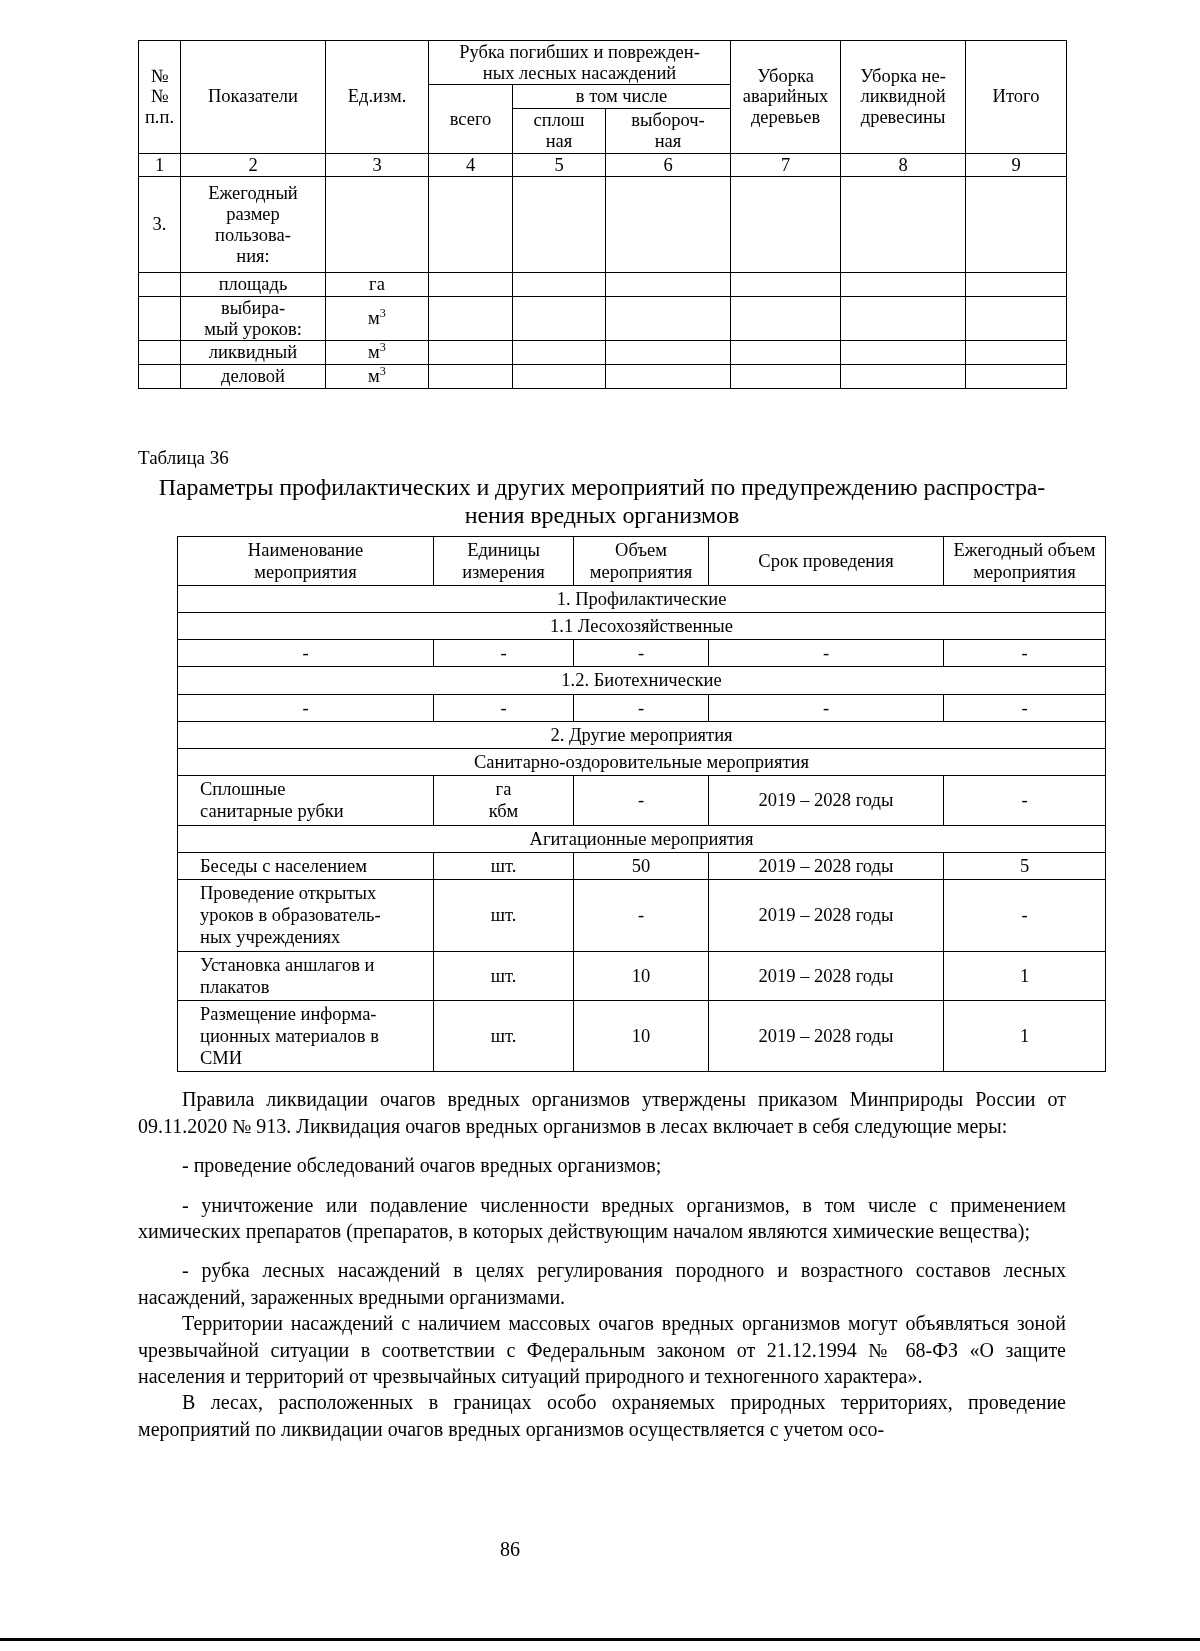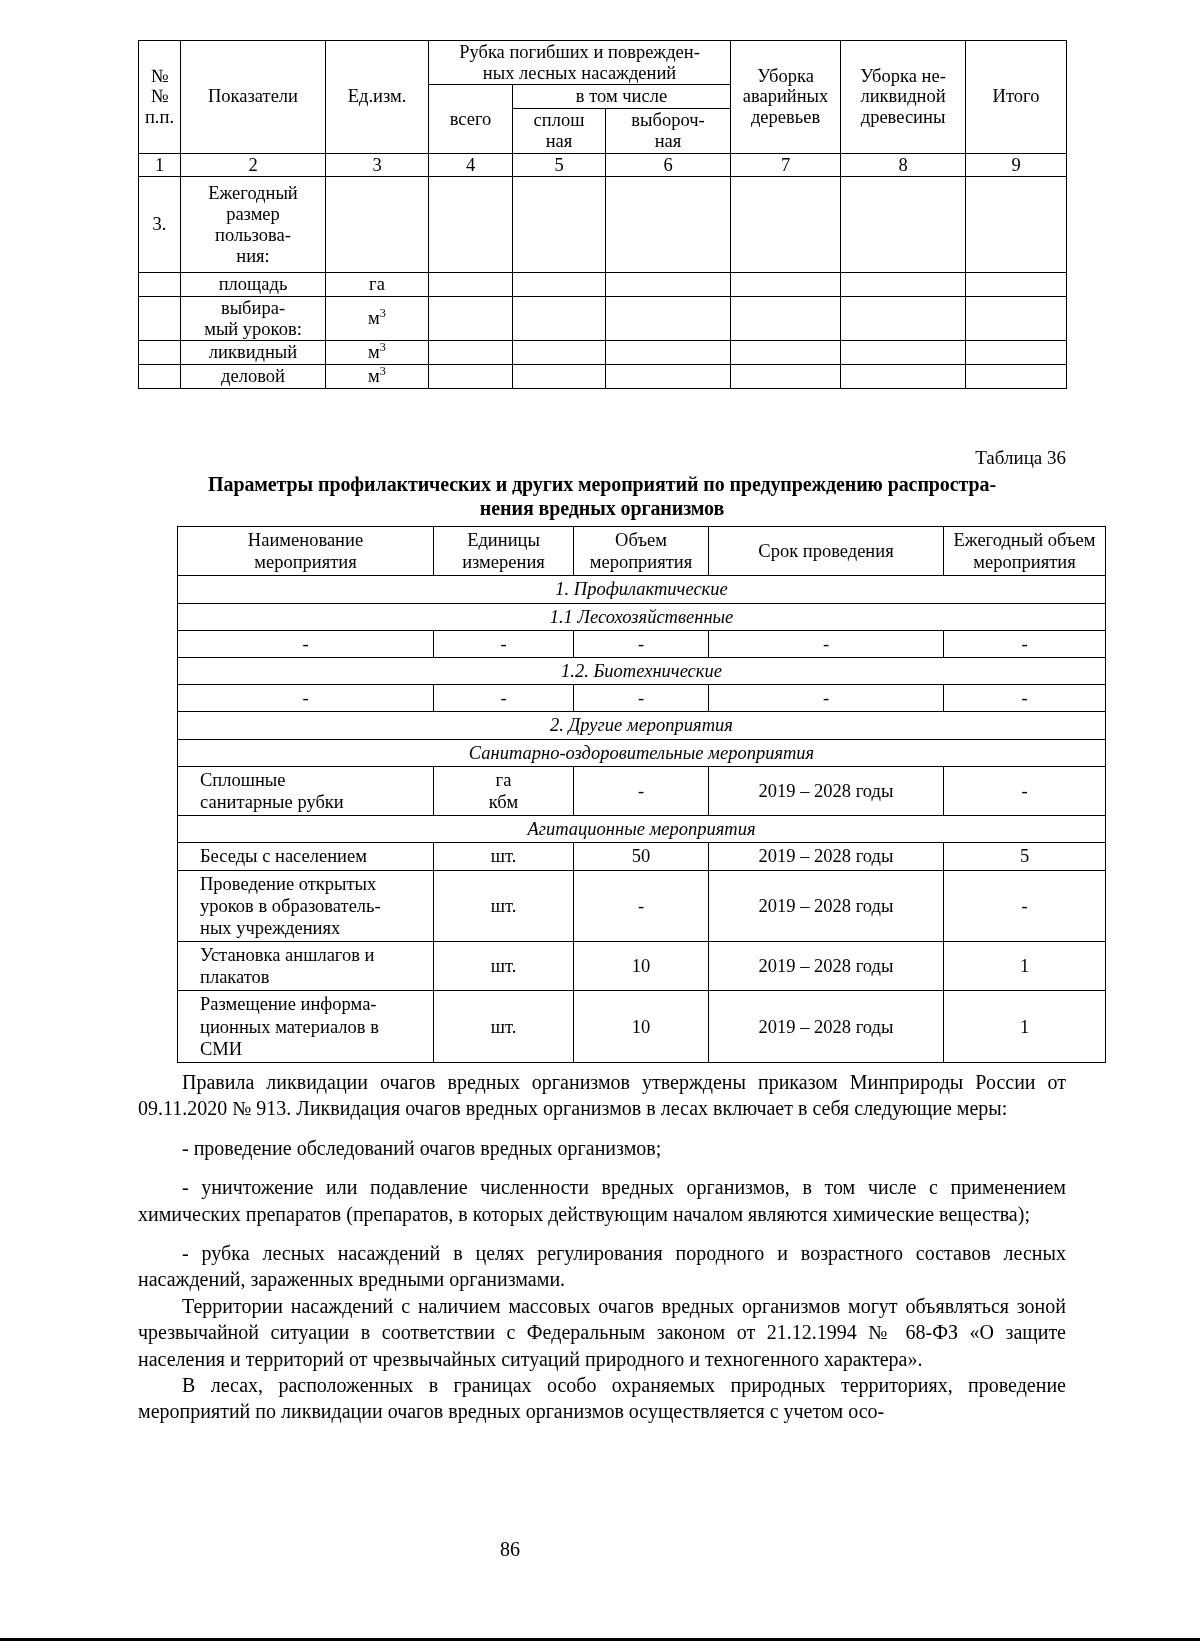--- a/index.html
+++ b/index.html
@@ -43,60 +43,60 @@
     word-wrap: break-word;
   }
   .hdr-cell { vertical-align: middle; }
   .numrow td { padding: 1px 2px; }
   .tall { height: 96px; }
   sup { font-size: 0.66em; vertical-align: super; line-height: 0; }
 
   .gap-after-t35 { height: 58px; }
 
   .tbl-label {
-    text-align: right;
+    text-align: left;
     font-size: 19px;
     margin: 0 0 4px 0;
   }
   .tbl-title {
     text-align: center;
-    font-weight: bold;
-    font-size: 20px;
+    font-weight: normal;
+    font-size: 24px;
     line-height: 1.18;
     margin: 0 0 6px 0;
     letter-spacing: -0.1px;
   }
 
   table.doc2 {
     border-collapse: collapse;
     width: 928px;
     table-layout: fixed;
     font-size: 18.5px;
     line-height: 1.2;
     margin-left: 39px;
   }
   table.doc2 td {
     border: 1.2px solid #000;
     padding: 2px 4px;
     text-align: center;
     vertical-align: middle;
   }
   table.doc2 td.name { text-align: left; padding-left: 22px; }
-  table.doc2 td.section { text-align: center; font-style: italic; }
+  table.doc2 td.section { text-align: center; }
 
   p.body {
     font-size: 20px;
     line-height: 1.32;
     text-align: justify;
     text-indent: 44px;
     margin: 0;
     hyphens: manual;
   }
   p.body.dash { text-indent: 44px; margin-top: 13px; }
-  p.body.first { margin-top: 6px; }
+  p.body.first { margin-top: 14px; }
 
   .pageno {
     position: absolute;
     left: 0;
     top: 1538px;
     width: 1020px;
     text-align: center;
     font-size: 20px;
   }
   .footrule {

